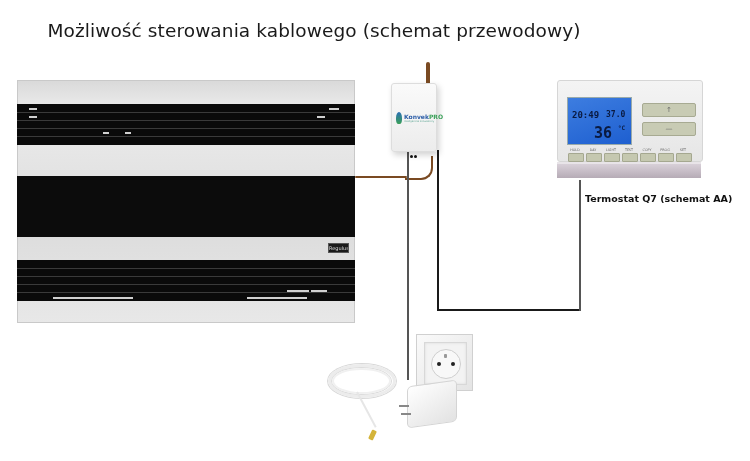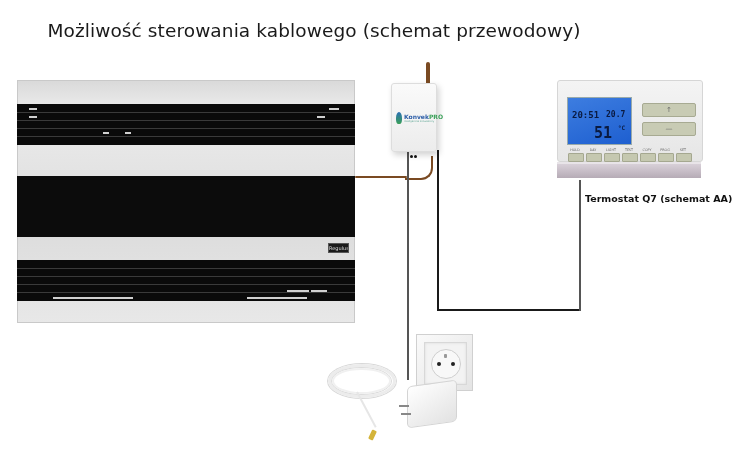--- a/index.html
+++ b/index.html
@@ -96,23 +96,23 @@
     <div class="leaf"></div>
     <div class="name"><span>Konvek</span><b>PRO</b></div>
     <div class="sub">inteligentne konwektory</div>
   </div>
   <div class="ctrl-leds"><span></span><span></span></div>
 </div>
 
 <div class="abs thermo">
   <div class="thermo-body">
     <div class="lcd">
-      <div class="seg" style="left:4px;top:12px;font-size:9px;">20:51</div>
-      <div class="seg" style="left:38px;top:12px;font-size:8px;">20.7</div>
-      <div class="seg" style="left:26px;top:26px;font-size:15px;">51</div>
+      <div class="seg" style="left:4px;top:12px;font-size:9px;">20:49</div>
+      <div class="seg" style="left:38px;top:12px;font-size:8px;">37.0</div>
+      <div class="seg" style="left:26px;top:26px;font-size:15px;">36</div>
       <div class="seg" style="left:50px;top:26px;font-size:6px;">°C</div>
     </div>
     <div class="arrow-btn" style="top:22px;">↑</div>
     <div class="arrow-btn" style="top:41px;">—</div>
     <div class="btn-row">
       <div class="tlbl" style="left:-2px;">HOLD</div>
       <div class="tbtn" style="left:0px;"></div>
       <div class="tlbl" style="left:16px;">DAY</div>
       <div class="tbtn" style="left:18px;"></div>
       <div class="tlbl" style="left:34px;">LIGHT</div>

